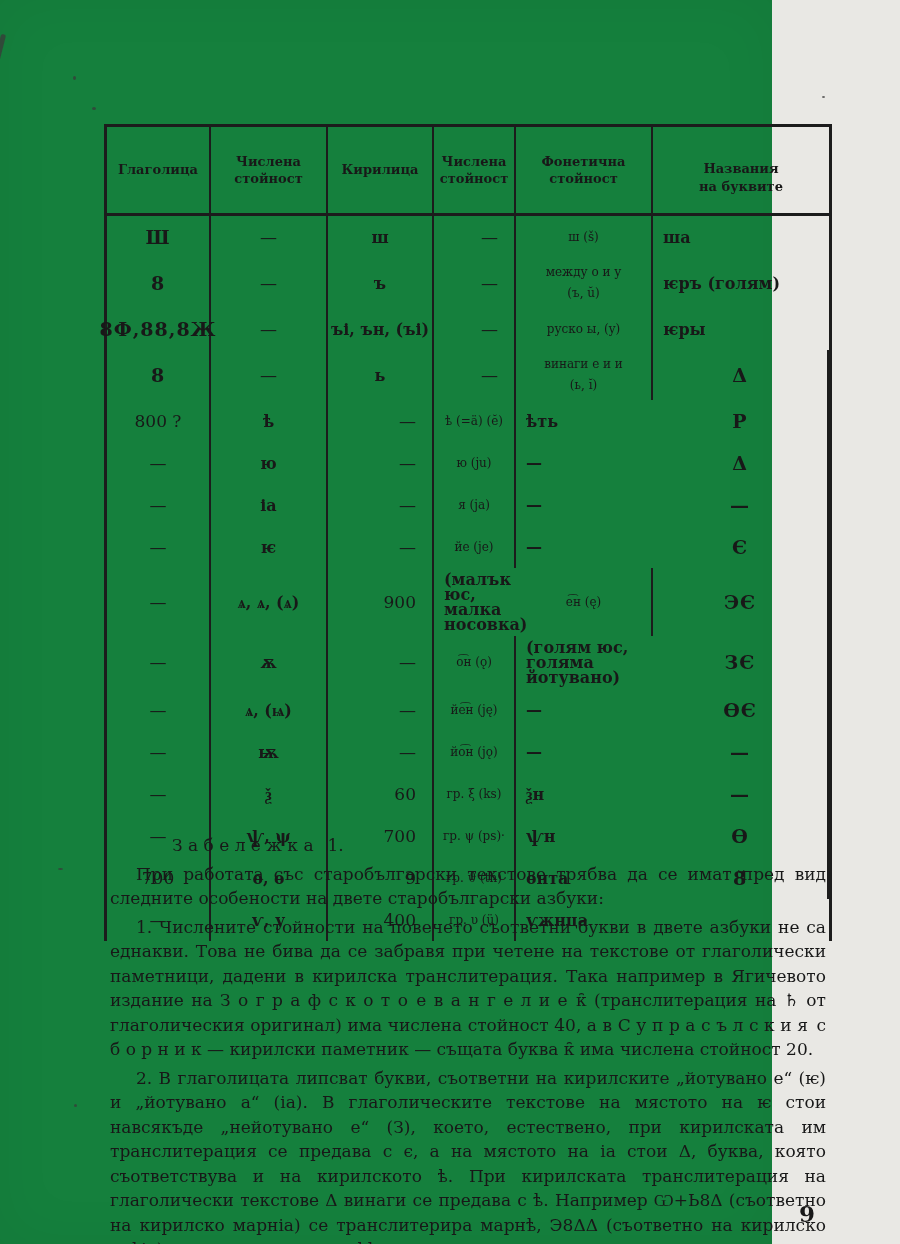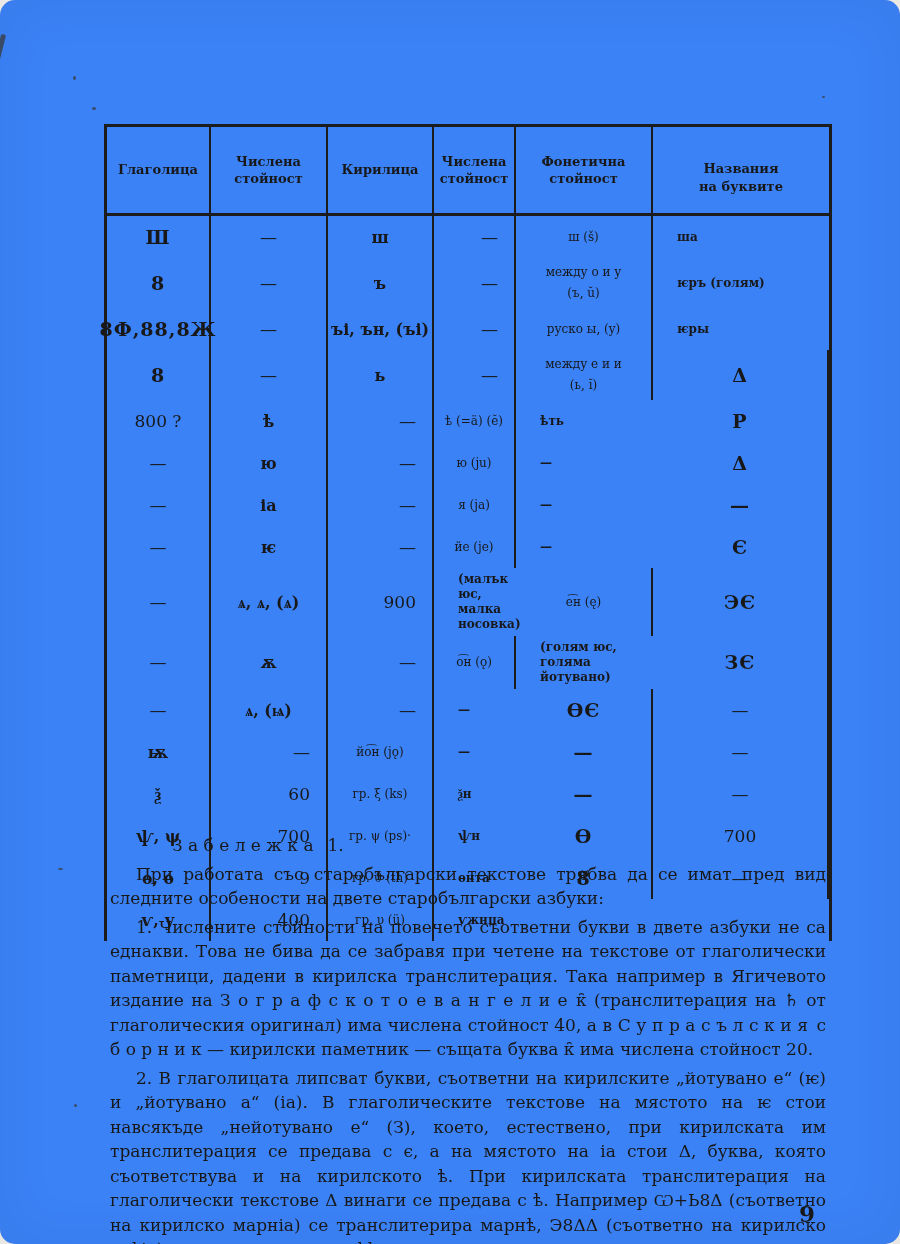--- a/index.html
+++ b/index.html
@@ -1,41 +1,41 @@
 <!DOCTYPE html>
 <html><head>
 <meta charset="utf-8">
 <style>
   html,body{margin:0;padding:0;}
   body{width:900px;height:1244px;overflow:hidden;
        font-family:"DejaVu Serif","Liberation Serif",serif;
        background:#e9e8e4;}
-  .page{position:relative;width:900px;height:1244px;
-        background:#3b82f6;color:#181818;
-        box-shadow:inset 0 0 60px rgba(0,0,0,0.05);border-radius:15px;}
+  .page{position:relative;width:772px;height:1244px;
+        background:#15803d;color:#181818;
+        box-shadow:inset 0 0 60px rgba(0,0,0,0.05);}
 
   
   .gtable{position:absolute;left:104px;top:124px;width:722px;
           display:grid;grid-template-columns:104px 117px 106px 82px 137px 1fr;
           border:3px solid #1c1c1c;border-bottom:none;background:transparent;}
   .hcell{border-right:2px solid #1c1c1c;border-bottom:3px solid #1c1c1c;
          display:flex;align-items:center;justify-content:center;text-align:center;
          font-weight:bold;font-size:13px;line-height:1.35;padding:18px 3px;
          white-space:pre-line;}
   .hcell.c5{border-right:none;margin-top:15px;}
   .bcell{border-right:2px solid #1c1c1c;min-height:34px;
          display:flex;align-items:center;justify-content:center;text-align:center;
          font-size:16px;line-height:21px;padding:4px 2px;white-space:pre-line;}
   .bcell.c0{font-size:19px;font-weight:bold;letter-spacing:1px;}
   .bcell.c1{font-size:17px;}
   .bcell.c2{font-size:16px;font-weight:600;}
   .bcell.c3{justify-content:flex-end;padding-right:16px;font-size:17px;}
   .bcell.c4{font-size:12px;}
   .bcell.c5{border-right:none;justify-content:flex-start;text-align:left;
-            padding-left:24px;font-weight:bold;font-size:12px;line-height:15px;}
+            padding-left:10px;font-weight:bold;font-size:16px;line-height:15px;}
 
   
   .note{position:absolute;left:106px;top:833px;width:724px;
         font-size:17px;line-height:24.5px;text-align:justify;}
   .note-heading{margin:0 0 1px 66px;}
   .par{margin:4px;text-indent:26px;}
 
   .page-number{position:absolute;left:799px;top:1200px;
                font-size:23px;font-weight:bold;}
 
@@ -86,21 +86,21 @@
       <div class="bcell c0">8Ф,88,8Ж</div>
       <div class="bcell c1">—</div>
       <div class="bcell c2">ъі, ън, (ъі)</div>
       <div class="bcell c3">—</div>
       <div class="bcell c4">руско ы, (y)</div>
       <div class="bcell c5">ѥры</div>
       <div class="bcell c0">8</div>
       <div class="bcell c1">—</div>
       <div class="bcell c2">ь</div>
       <div class="bcell c3">—</div>
-      <div class="bcell c4">между е и и
+      <div class="bcell c4">винаги е и и
 (ь, ĭ)</div>
       <div class="bcell c0">Δ</div>
       <div class="bcell c1">800 ?</div>
       <div class="bcell c2">ѣ</div>
       <div class="bcell c3">—</div>
       <div class="bcell c4">ѣ (=ä) (ĕ)</div>
       <div class="bcell c5">ѣть</div>
       <div class="bcell c0">Р</div>
       <div class="bcell c1">—</div>
       <div class="bcell c2">ю</div>
@@ -130,20 +130,21 @@
       <div class="bcell c1">—</div>
       <div class="bcell c2">ѫ</div>
       <div class="bcell c3">—</div>
       <div class="bcell c4">о͡н (ǫ)</div>
       <div class="bcell c5">(голям юс,
 голяма йотувано)</div>
       <div class="bcell c0">ЗЄ</div>
       <div class="bcell c1">—</div>
       <div class="bcell c2">ѧ, (ѩ)</div>
       <div class="bcell c3">—</div>
+      <div class="bcell c4">йе͡н (ję)</div>
       <div class="bcell c5">—</div>
       <div class="bcell c0">ѲЄ</div>
       <div class="bcell c1">—</div>
       <div class="bcell c2">ѭ</div>
       <div class="bcell c3">—</div>
       <div class="bcell c4">йо͡н (jǫ)</div>
       <div class="bcell c5">—</div>
       <div class="bcell c0">—</div>
       <div class="bcell c1">—</div>
       <div class="bcell c2">ѯ</div>

